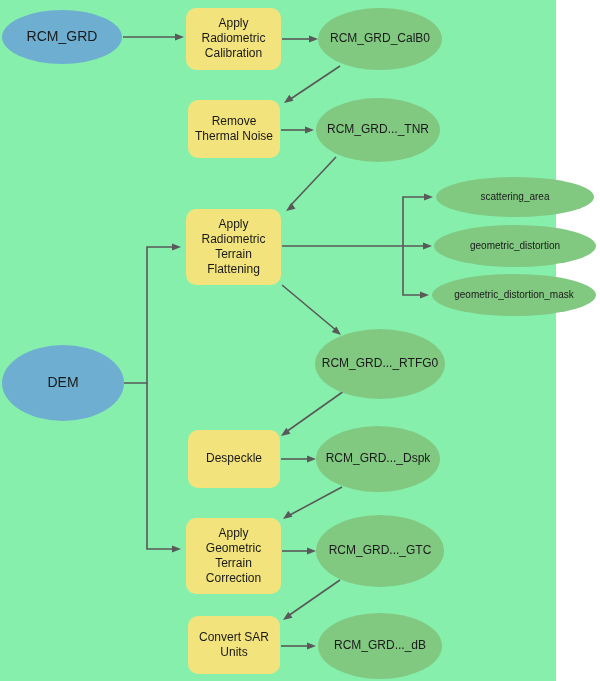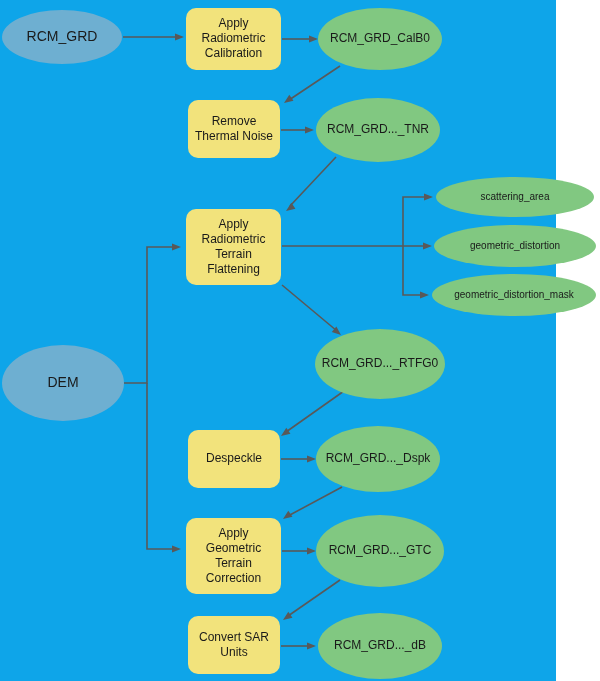--- a/index.html
+++ b/index.html
@@ -11,21 +11,21 @@
   body {
     width: 600px;
     height: 681px;
     font-family: "Liberation Sans", sans-serif;
     overflow: hidden;
   }
   #diagram-root {
     position: relative;
     width: 556px;
     height: 681px;
-    background: #0ea5e9;
+    background: #86efac;
   }
   svg#workflow-svg {
     display: block;
     width: 600px;
     height: 681px;
   }
   .node-shape-input {
     fill: #6eafd1;
     stroke: none;
   }

